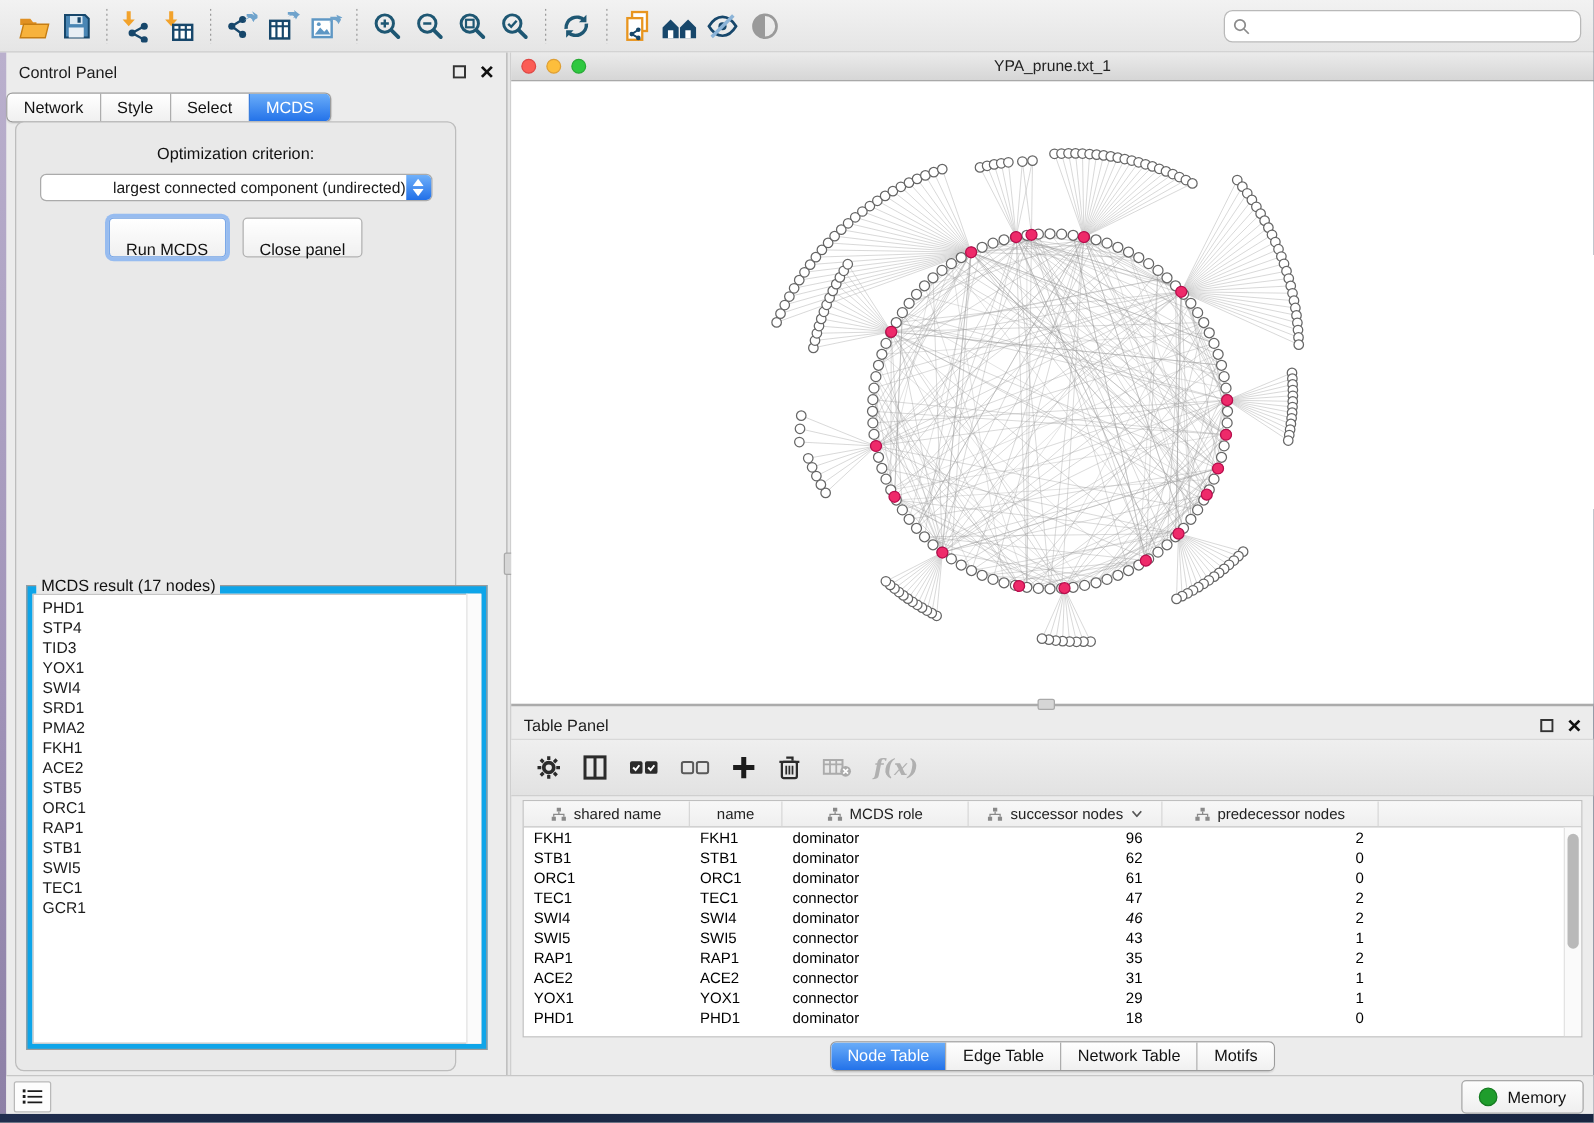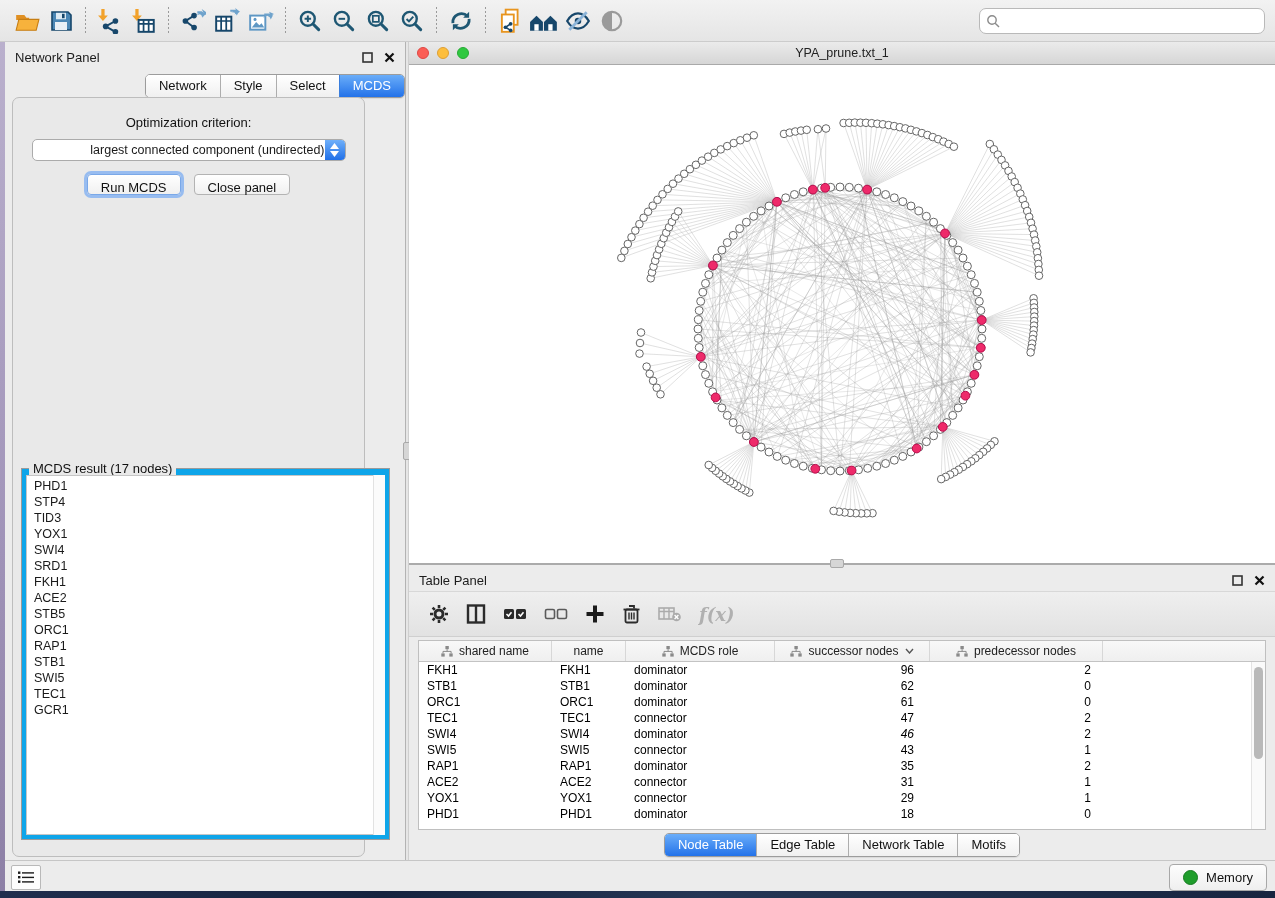--- a/index.html
+++ b/index.html
@@ -20,38 +20,38 @@
   .search-wrap{margin-left:auto;position:relative;width:286px;height:26px;flex:0 0 auto;}
   .search-wrap input{width:100%;height:100%;box-sizing:border-box;border:1px solid #b9b9b9;
     border-radius:7px;background:#fff;padding:0 8px 0 26px;font-size:13px;outline:none;
     font-family:"Liberation Sans",sans-serif;}
   .search-wrap svg{position:absolute;left:7px;top:6px;}
   
   .control-panel{position:absolute;left:5px;top:42px;width:400px;height:818px;}
   .panel-header{height:26px;display:flex;align-items:center;padding:2px 10px 0 10px;}
   .panel-title{font-size:13px;color:#1c1c1c;}
   .panel-icons{margin-left:auto;display:flex;align-items:center;gap:11px;}
-  .cp-tabsrow{display:flex;justify-content:flex-end;margin-top:4px;height:24px;}
+  .cp-tabsrow{display:flex;justify-content:flex-start;margin-top:4px;height:24px;}
   .seg{display:inline-flex;border:1px solid #9c9c9c;border-radius:5px;overflow:hidden;
     background:#fff;height:22px;box-shadow:0 1px 1px rgba(0,0,0,0.08);}
   .seg .tab{padding:2px 13px;font-size:13px;line-height:18px;color:#111;
     border-left:1px solid #adadad;background:linear-gradient(#ffffff,#f0f0f0);cursor:default;white-space:nowrap;}
   .seg .tab:first-child{border-left:none;}
   .seg .tab.active{background:linear-gradient(#6aadf9,#2372e9);color:#fff;border-left-color:#3a7edd;}
   .panel-box{position:absolute;left:7px;top:55px;width:353px;height:760px;
     border:1px solid #bdbdbd;border-radius:7px;background:#E9E9E9;box-sizing:border-box;}
   .opt-label{text-align:center;font-size:13px;margin-top:17px;color:#111;}
   .dropdown{position:relative;margin:9px auto 0 auto;width:314px;height:22px;background:#fff;
     border:1px solid #ababab;border-radius:5px;box-sizing:border-box;display:flex;align-items:center;}
   .dropdown .dd-text{font-size:12.5px;padding-left:8px;flex:1;white-space:nowrap;overflow:hidden;text-align:right;}
   .dd-stepper{width:20px;height:20px;border-radius:0 4px 4px 0;margin-right:0;
     background:linear-gradient(#6fb0fa,#2170e8);display:flex;flex-direction:column;
     align-items:center;justify-content:center;gap:2px;}
   .btn-row{display:flex;justify-content:center;gap:13px;margin-top:13px;}
-  .mac-btn{height:21px;padding:3px 13px;font-size:13px;line-height:19px;color:#111;
+  .mac-btn{height:21px;padding:15px 13px;font-size:13px;line-height:19px;color:#111;
     background:linear-gradient(#ffffff,#f0f0f0);border:1px solid #b3b3b3;border-radius:4px;
     font-family:"Liberation Sans",sans-serif;}
   .mac-btn.focus-ring{box-shadow:0 0 0 3px rgba(107,164,244,0.65);border-color:#7aa8e8;}
   .mcds-group{position:absolute;left:8px;top:370px;width:367px;height:370px;
     border:1px solid #9a9a9a;background:#0ea5e9;}
   .mcds-legend{position:absolute;top:-8px;left:7px;background:#E9E9E9;padding:0 4px;
     font-size:13px;color:#111;}
   .mcds-list{position:absolute;left:4px;top:6px;right:4px;bottom:4px;background:#fff;
     border:1px solid #c6c6c6;overflow:hidden;font-size:12.5px;line-height:16px;padding:2px 0 0 0;}
   .mcds-list .item{padding-left:7px;}
@@ -248,21 +248,21 @@
         </svg>
       <input type="text" placeholder="" style="">
     </span>
   </div>
 
   <div class="desk-left"></div>
   <div class="desk-bottom"></div>
 
   <div class="control-panel">
     <div class="panel-header">
-      <span class="panel-title">Network Panel</span>
+      <span class="panel-title">Control Panel</span>
       <span class="panel-icons">
         <svg width="11" height="11" viewBox="0 0 11 11">
             <rect x="1" y="1" width="9" height="9" fill="none" stroke="#333" stroke-width="1.6"></rect>
           </svg>
         <svg width="11" height="11" viewBox="0 0 11 11">
             <path d="M1.5 1.5l8 8M9.5 1.5l-8 8" stroke="#111" stroke-width="2.2"></path>
           </svg>
       </span>
     </div>
     <div class="cp-tabsrow">
@@ -292,20 +292,21 @@
       </div>
       <div class="mcds-group">
         <span class="mcds-legend">MCDS result (17 nodes)</span>
         <div class="mcds-list" id="mcds-list">
             <div class="item">PHD1</div>
             <div class="item">STP4</div>
             <div class="item">TID3</div>
             <div class="item">YOX1</div>
             <div class="item">SWI4</div>
             <div class="item">SRD1</div>
+            <div class="item">PMA2</div>
             <div class="item">FKH1</div>
             <div class="item">ACE2</div>
             <div class="item">STB5</div>
             <div class="item">ORC1</div>
             <div class="item">RAP1</div>
             <div class="item">STB1</div>
             <div class="item">SWI5</div>
             <div class="item">TEC1</div>
             <div class="item">GCR1</div>
           </div>

